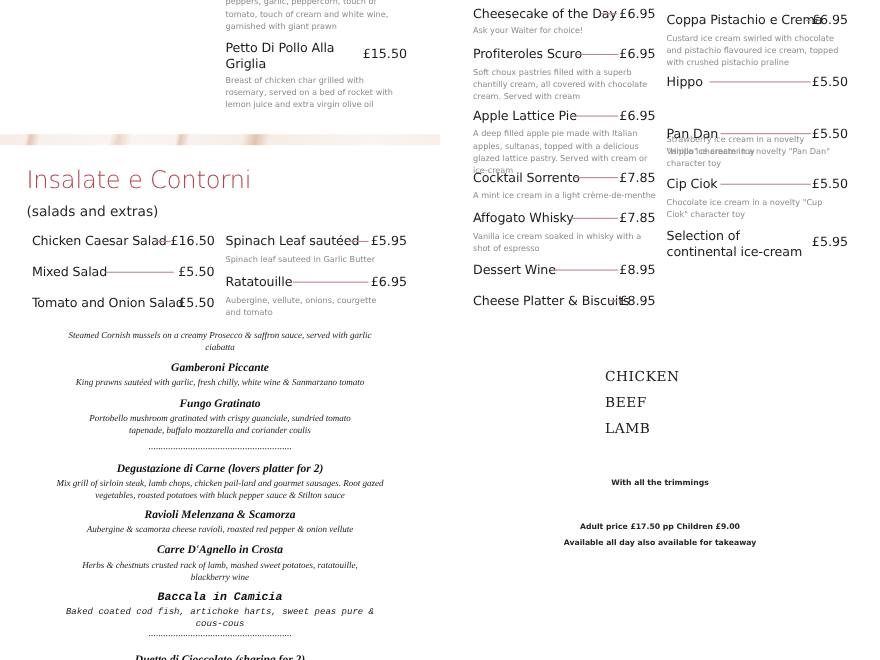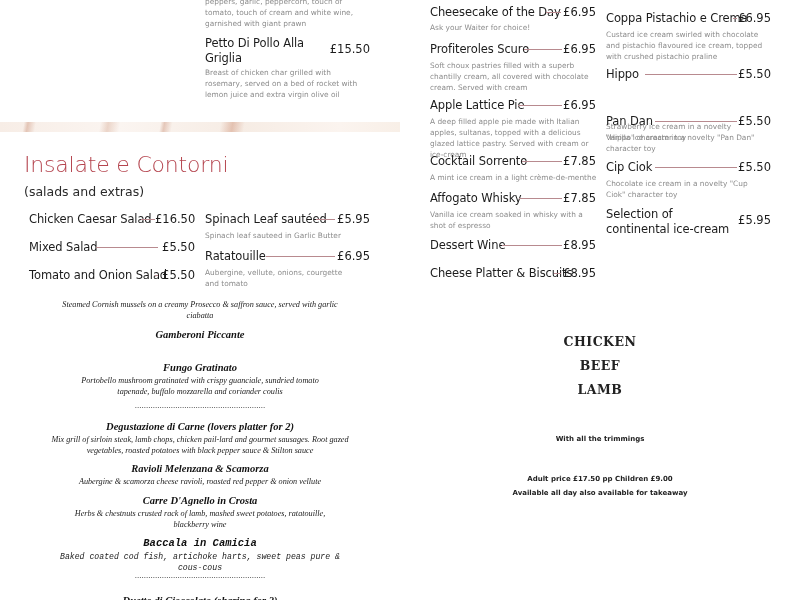--- a/index.html
+++ b/index.html
@@ -24,21 +24,21 @@
         linear-gradient(90deg, #f7ede6, #fbf5f1 30%, #f6ece4 60%, #fbf4ef 85%, #f8efe7);
     }
 
     
     .serif-block { position: absolute; left: 50px; width: 300px; text-align: center; font-family: "Liberation Serif", serif; color: #111; }
     .serif-title { font-weight: bold; font-style: italic; font-size: 10.5px; line-height: 13px; }
     .serif-desc { font-style: italic; font-size: 8.2px; line-height: 10.5px; color: #222; }
     .dots { font-family: "Liberation Serif", serif; font-size: 9px; color: #222; letter-spacing: 0px; }
 
     
-    .roast-word { position: absolute; left: 550px; width: 100px; text-align: center; font-family: "DejaVu Serif", serif; font-weight: bold; font-size: 12.5px; letter-spacing: 0.5px; color: #222; }
+    .roast-word { position: absolute; left: 550px; width: 100px; font-family: "DejaVu Serif", serif; font-weight: normal; font-size: 12.5px; letter-spacing: 0.5px; color: #222; }
     .roast-note { position: absolute; left: 480px; width: 240px; text-align: center; font-family: "DejaVu Sans", sans-serif; font-weight: bold; font-size: 7px; color: #222; }
   </style>
 </head>
 <body>
 
 <div class="abs item-desc" style="left:205px; top:-4px; width:160px;">peppers, garlic, peppercorn, touch of tomato, touch of cream and white wine, garnished with giant prawn</div>
 <div class="abs item-name" style="left:205px; top:36px; width:120px;">Petto Di Pollo Alla Griglia</div>
 <div class="abs item-price" style="left:325px; top:42px; width:45px;">£15.50</div>
 <div class="abs item-desc" style="left:205px; top:67px; width:165px;">Breast of chicken char grilled with rosemary, served on a bed of rocket with lemon juice and extra virgin olive oil</div>
 
@@ -130,20 +130,21 @@
   <div class="abs item-name" style="left:205px; top:249px;">Ratatouille</div>
   <div class="line" style="left:266px; top:256px; width:69px;"></div>
   <div class="abs item-price" style="left:332px; top:249px; width:38px;">£6.95</div>
   <div class="abs item-desc" style="left:205px; top:267px; width:150px;">Aubergine, vellute, onions, courgette and tomato</div>
 </div>
 
 <div class="serif-block serif-desc" style="top:300px;">Steamed Cornish mussels on a creamy Prosecco &amp; saffron sauce, served with garlic ciabatta</div>
 
 <div class="serif-block" style="top:328px;">
   <div class="serif-title">Gamberoni Piccante</div>
+  <div class="serif-desc" style="margin-top:2px;">King prawns sautéed with garlic, fresh chilly, white wine &amp; Sanmarzano tomato</div>
 </div>
 
 <div class="serif-block" style="top:361px;">
   <div class="serif-title">Fungo Gratinato</div>
   <div class="serif-desc" style="margin-top:2px; padding:0 20px;">Portobello mushroom gratinated with crispy guanciale, sundried tomato tapenade, buffalo mozzarella and coriander coulis</div>
 </div>
 
 <div class="serif-block dots" style="top:400px;">..........................................................</div>
 
 <div class="serif-block" style="top:420px;">

